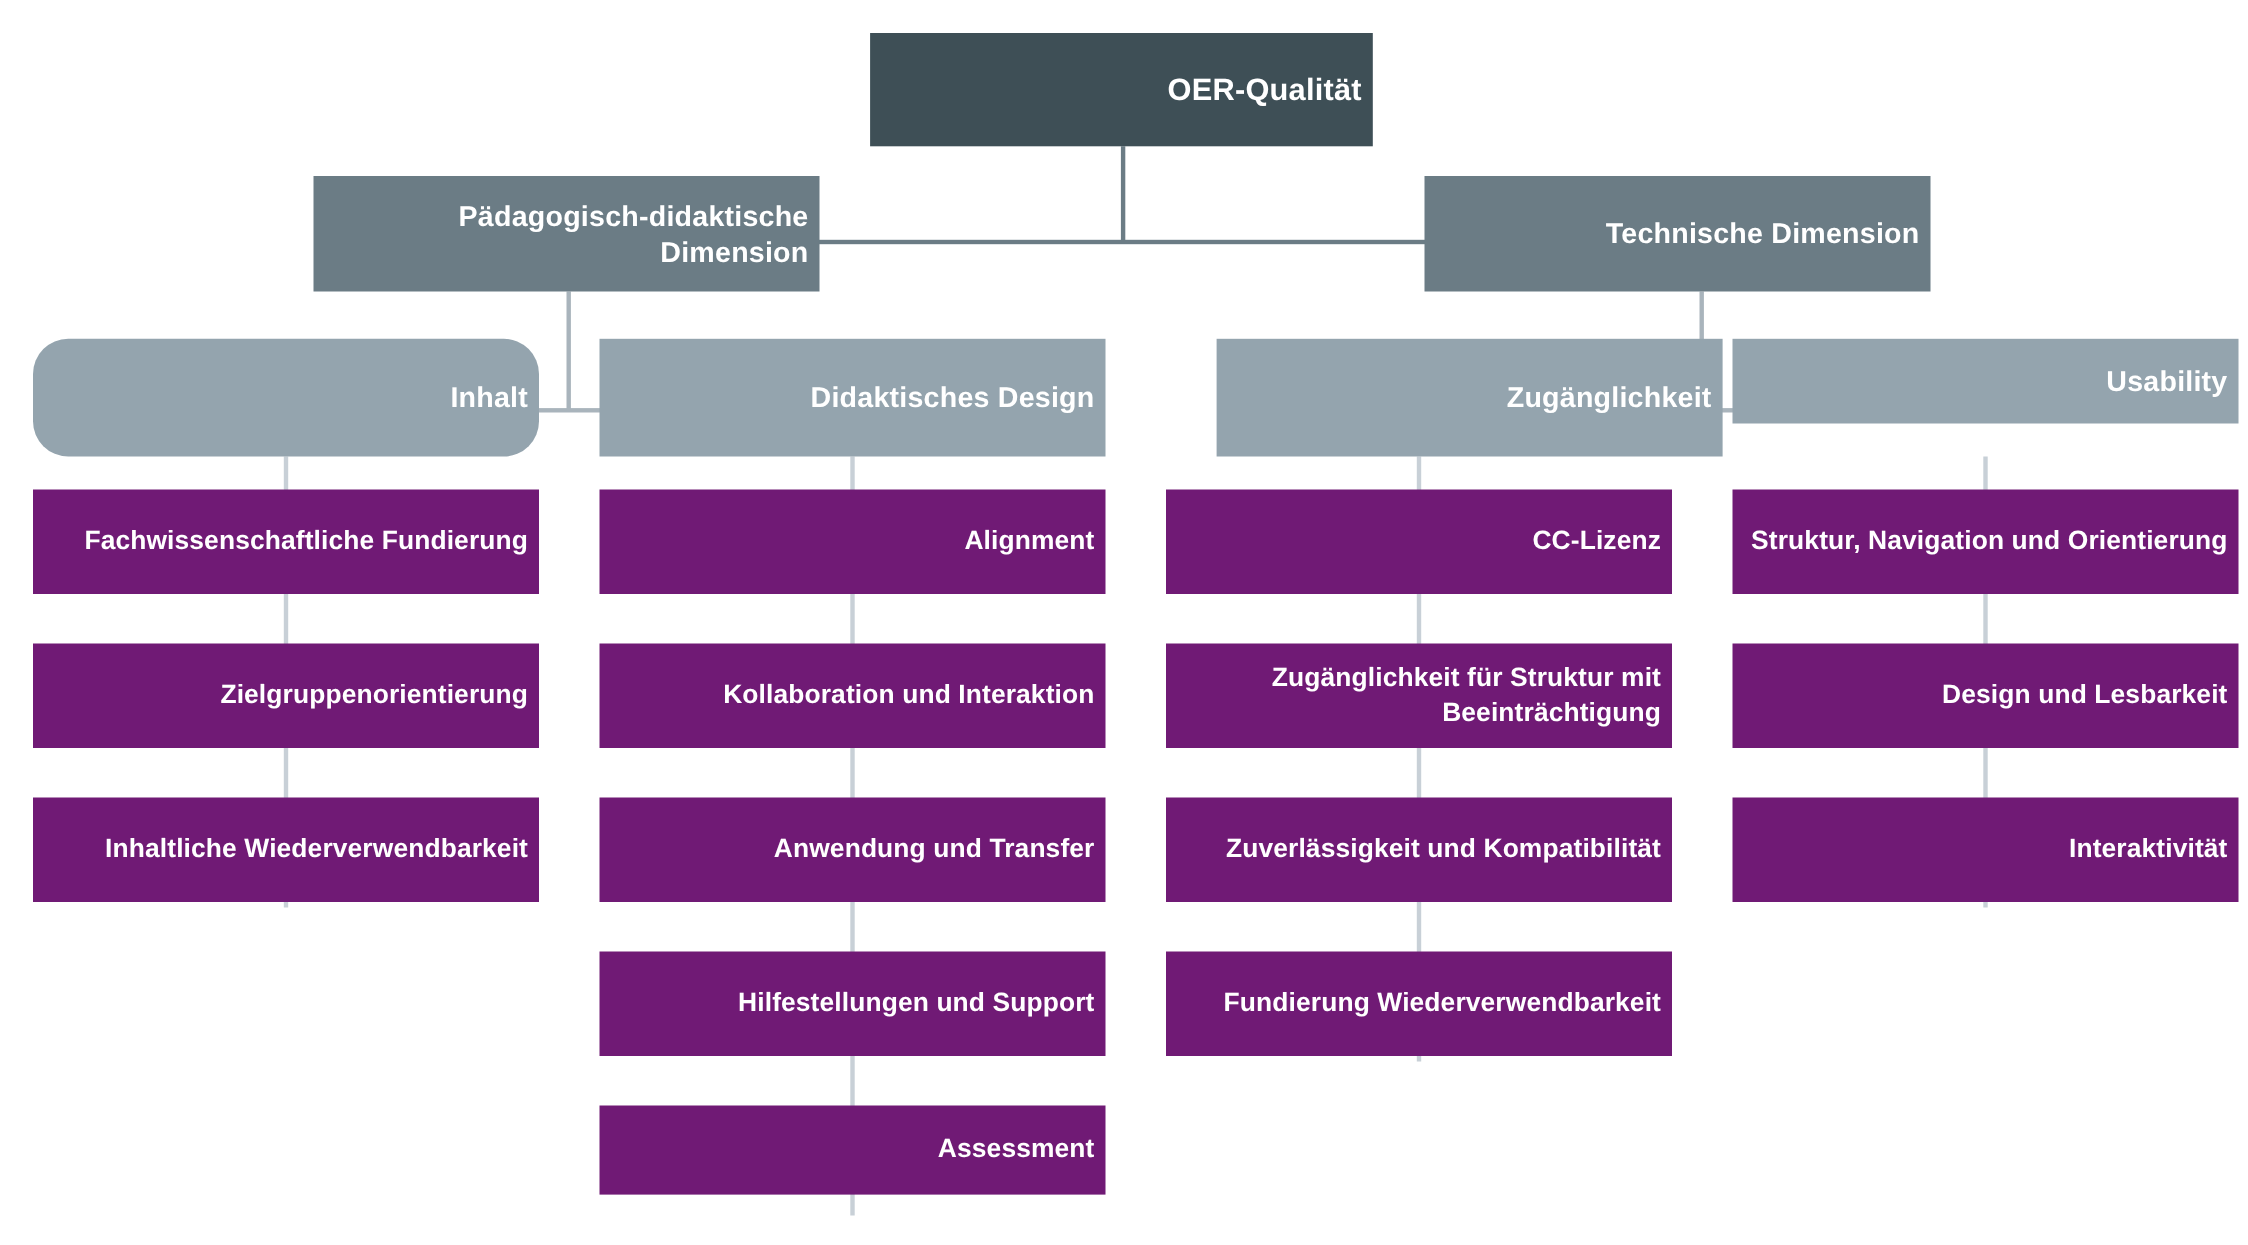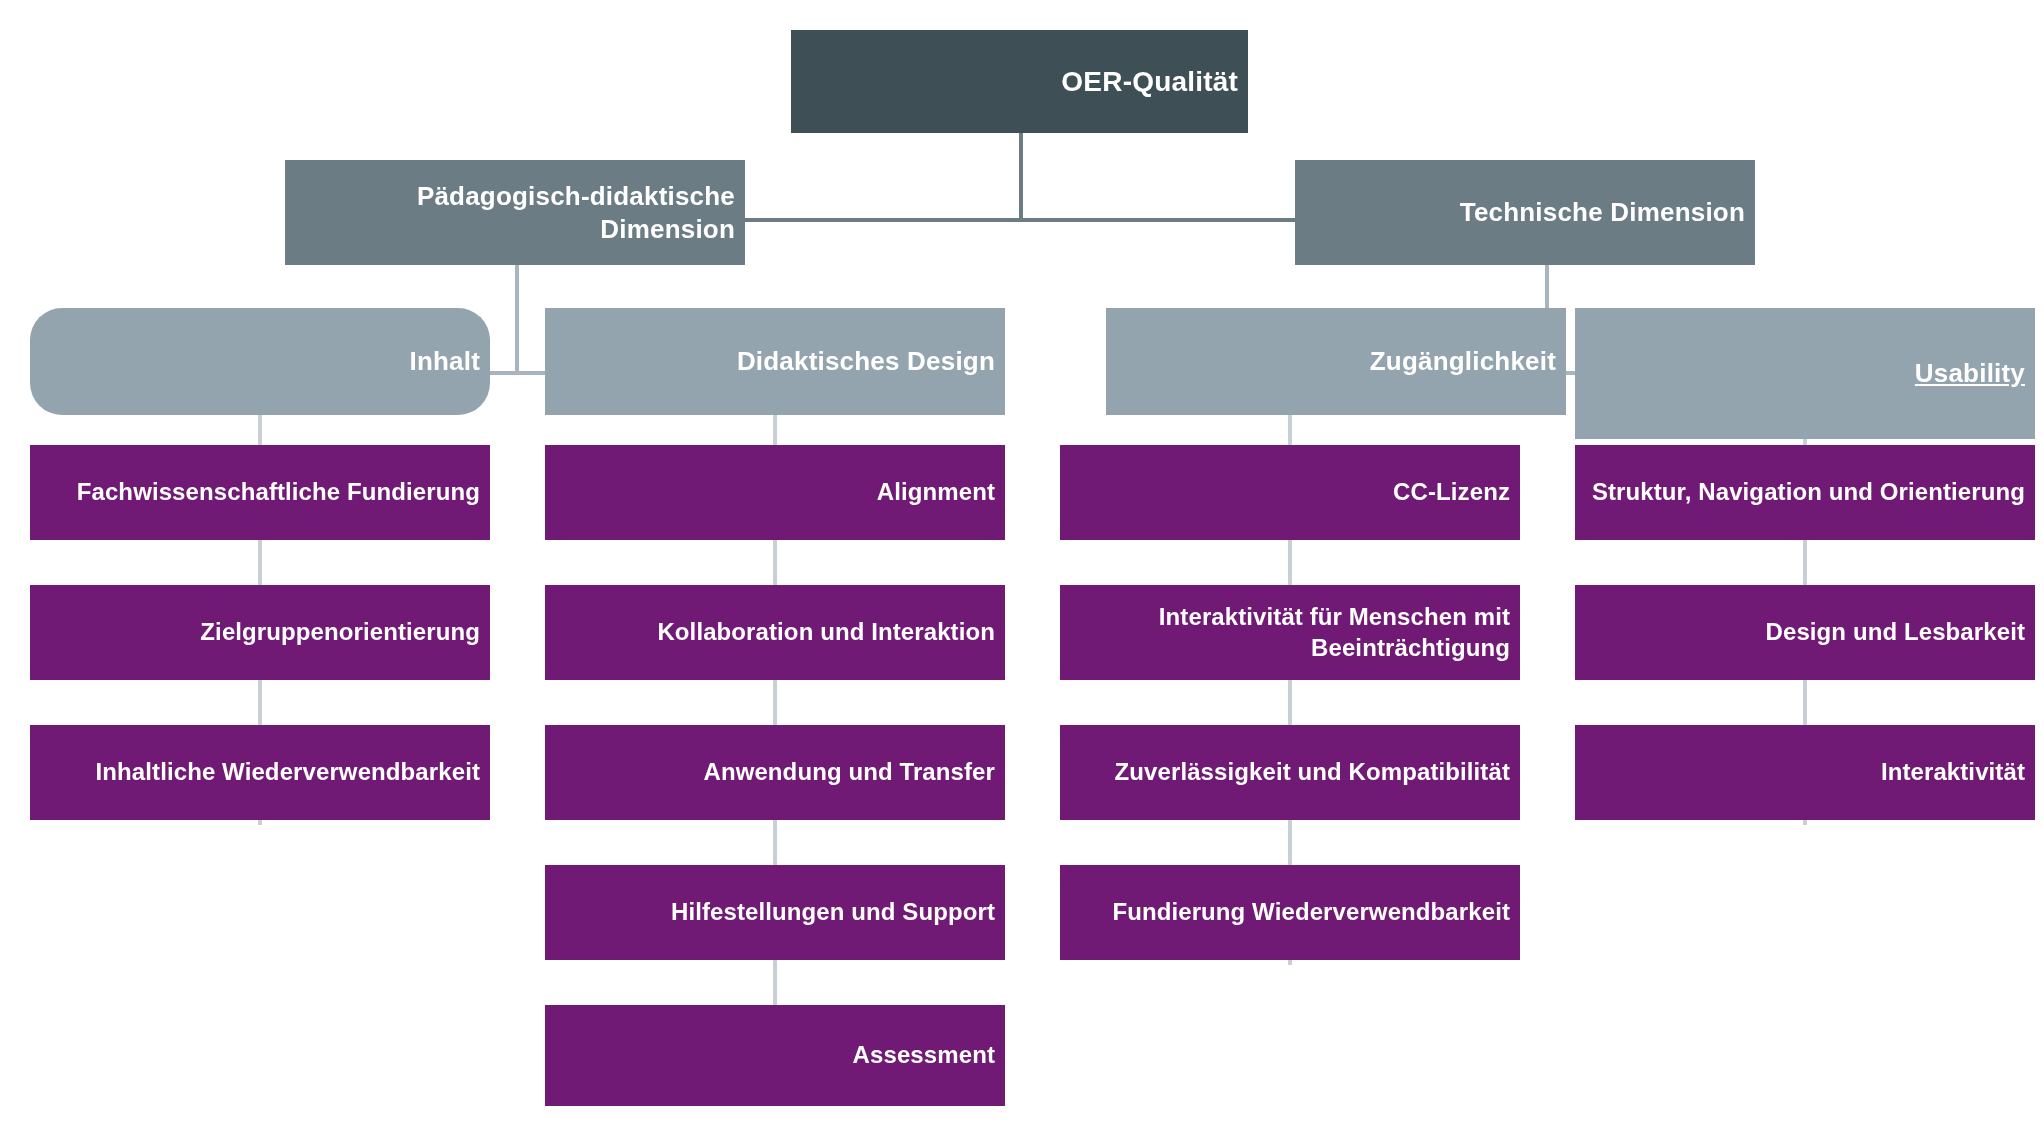--- a/index.html
+++ b/index.html
@@ -90,21 +90,21 @@
 
   <div class="node level-cat" style="left:30px; top:308px; width:460px; height:107px;border-radius:32px;">
     <span class="label">Inhalt</span>
   </div>
   <div class="node level-cat" style="left:545px; top:308px; width:460px; height:107px;">
     <span class="label">Didaktisches Design</span>
   </div>
   <div class="node level-cat" style="left:1060px; top:308px; width:460px; height:107px;margin-left:46px;">
     <span class="label">Zugänglichkeit</span>
   </div>
-  <div class="node level-cat" style="left:1575px; top:308px; width:460px; height:131px;text-decoration:underline;">
+  <div class="node level-cat" style="left:1575px; top:308px; width:460px; height:77px;">
     <span class="label">Usability</span>
   </div>
 
   <div class="node level-leaf" style="left:30px; top:445px; width:460px; height:95px;">
     <span class="label">Fachwissenschaftliche Fundierung</span>
   </div>
   <div class="node level-leaf" style="left:30px; top:585px; width:460px; height:95px;">
     <span class="label">Zielgruppenorientierung</span>
   </div>
   <div class="node level-leaf" style="left:30px; top:725px; width:460px; height:95px;">
@@ -116,29 +116,29 @@
   </div>
   <div class="node level-leaf" style="left:545px; top:585px; width:460px; height:95px;">
     <span class="label">Kollaboration und Interaktion</span>
   </div>
   <div class="node level-leaf" style="left:545px; top:725px; width:460px; height:95px;">
     <span class="label">Anwendung und Transfer</span>
   </div>
   <div class="node level-leaf" style="left:545px; top:865px; width:460px; height:95px;">
     <span class="label">Hilfestellungen und Support</span>
   </div>
-  <div class="node level-leaf" style="left:545px; top:1005px; width:460px; height:101px;">
+  <div class="node level-leaf" style="left:545px; top:1005px; width:460px; height:81px;">
     <span class="label">Assessment</span>
   </div>
 
   <div class="node level-leaf" style="left:1060px; top:445px; width:460px; height:95px;">
     <span class="label">CC-Lizenz</span>
   </div>
   <div class="node level-leaf" style="left:1060px; top:585px; width:460px; height:95px;">
-    <span class="label">Interaktivität für Menschen mit Beeinträchtigung</span>
+    <span class="label">Zugänglichkeit für Struktur mit Beeinträchtigung</span>
   </div>
   <div class="node level-leaf" style="left:1060px; top:725px; width:460px; height:95px;">
     <span class="label">Zuverlässigkeit und Kompatibilität</span>
   </div>
   <div class="node level-leaf" style="left:1060px; top:865px; width:460px; height:95px;">
     <span class="label">Fundierung Wiederverwendbarkeit</span>
   </div>
 
   <div class="node level-leaf" style="left:1575px; top:445px; width:460px; height:95px;">
     <span class="label">Struktur, Navigation und Orientierung</span>

